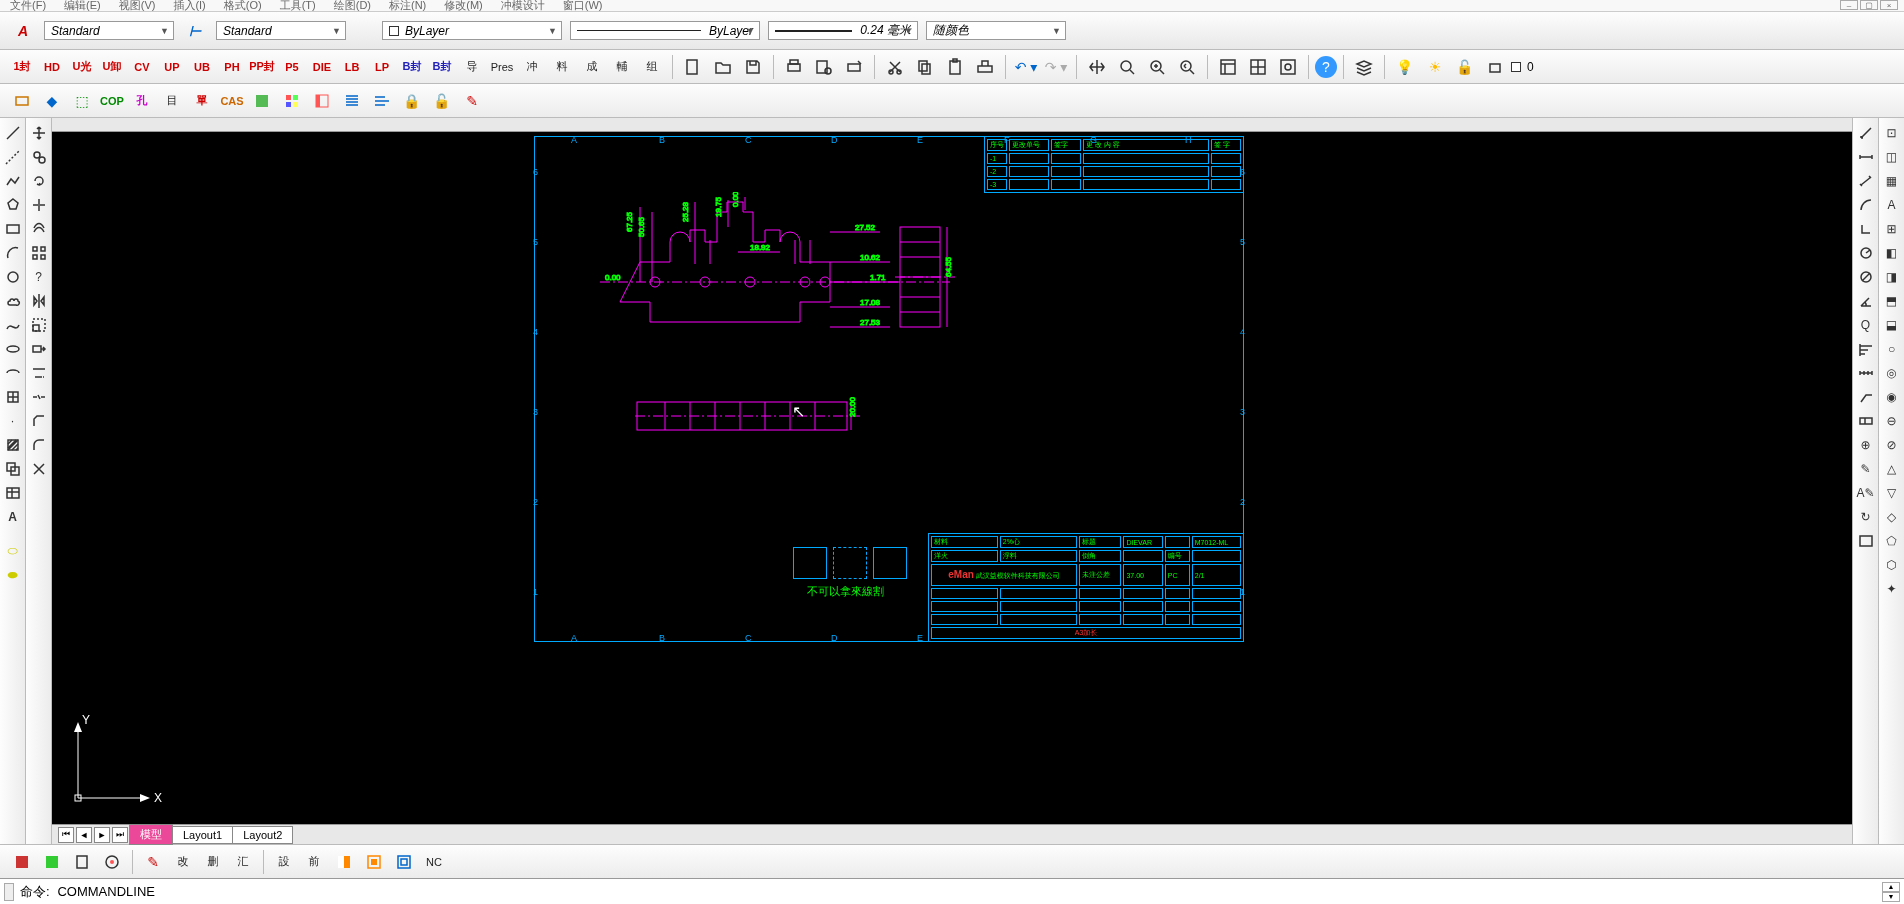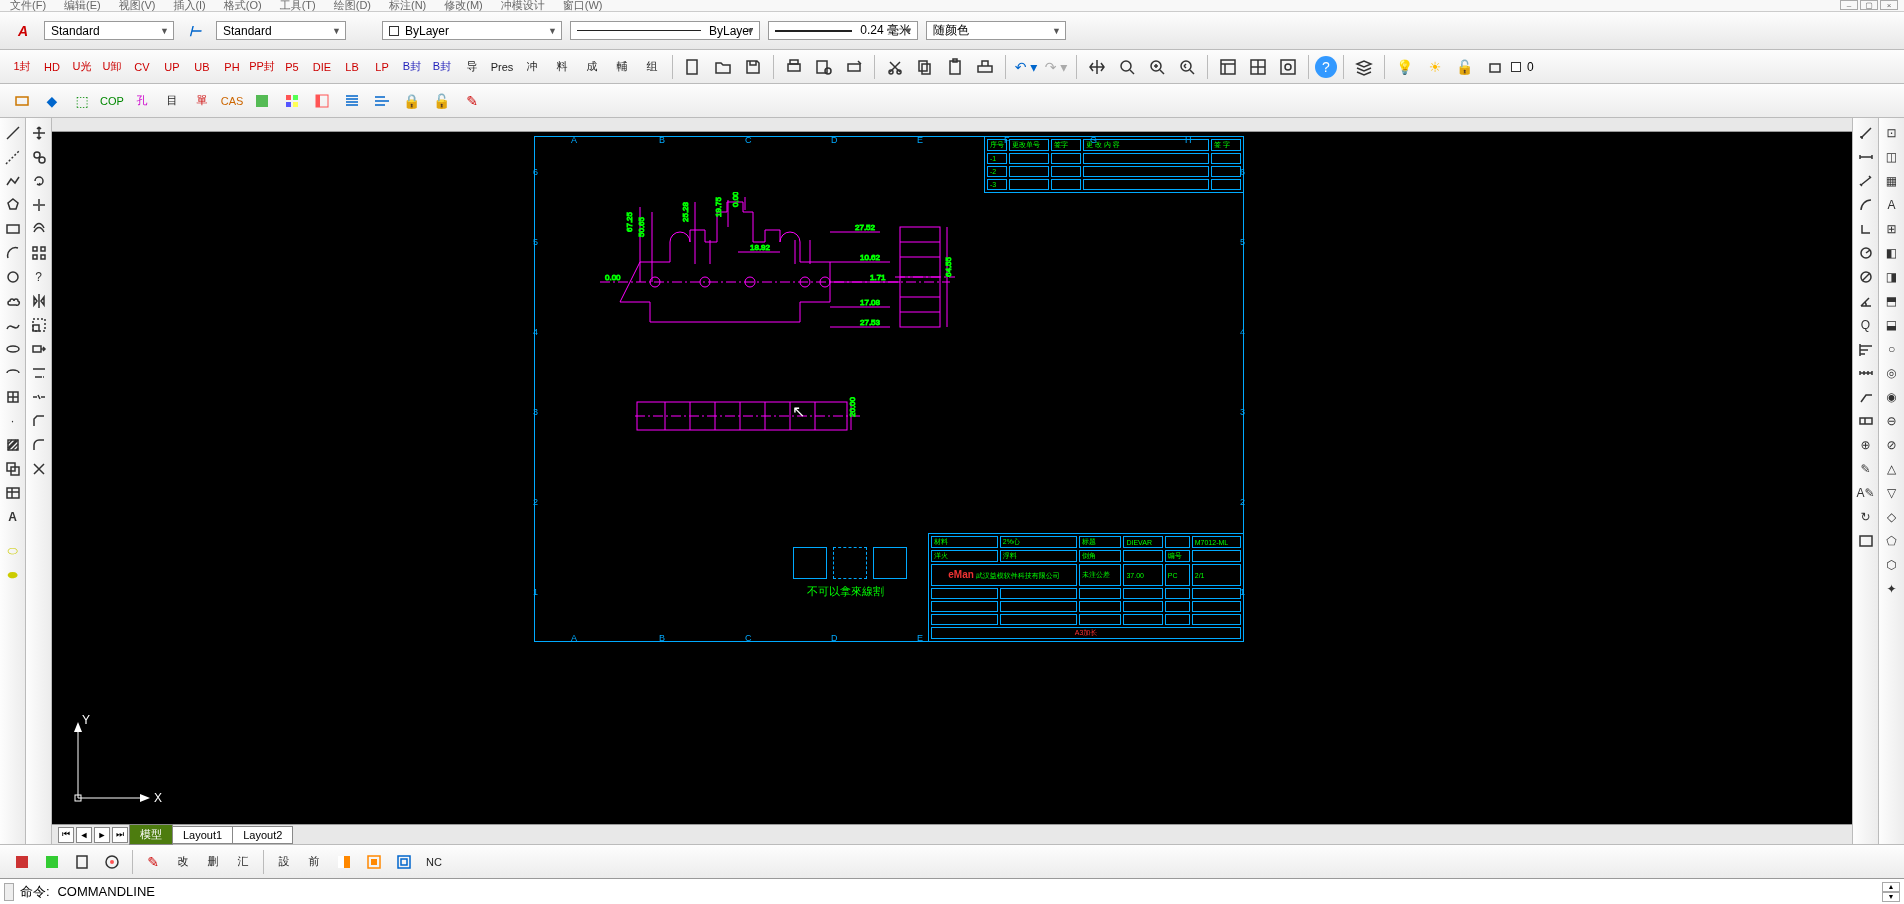--- a/index.html
+++ b/index.html
@@ -6,27 +6,27 @@
 body { width:1904px; height:904px; background:#f0f0f0; overflow:hidden; display:flex; flex-direction:column; }
 
 
 .menubar { height:12px; background:#f8f8f8; border-bottom:1px solid #ccc; display:flex; align-items:center; padding:0 10px; gap:18px; font-size:11px; color:#666; position:relative; }
 .menubar .item { cursor:pointer; }
 .window-btns { position:absolute; right:6px; top:0; display:flex; gap:2px; }
 .window-btns span { width:18px; height:10px; border:1px solid #aaa; font-size:8px; display:flex; align-items:center; justify-content:center; }
 
 
 .style-row { height:38px; background:linear-gradient(#fdfdfd,#e8e8e8); border-bottom:1px solid #bbb; display:flex; align-items:center; padding:4px 10px; gap:8px; }
-.combo { background:#fff; border:1px solid #999; height:19px; display:flex; align-items:center; padding:0 6px; font-size:12px; position:relative; }
+.combo { background:#fff; border:1px solid #999; height:19px; display:flex; align-items:center; padding:0 6px; font-size:12px; position:relative;font-style:italic; }
 .combo .arrow { position:absolute; right:4px; font-size:9px; color:#555; }
 .style-icon { width:26px; height:26px; display:flex; align-items:center; justify-content:center; font-style:italic; font-weight:bold; color:#c00; font-size:14px; }
 
 
 .lbl-row { height:34px; background:linear-gradient(#fdfdfd,#ececec); border-bottom:1px solid #bbb; display:flex; align-items:center; padding:2px 8px; gap:2px; }
-.lbl-btn { width:28px; height:28px; display:flex; align-items:center; justify-content:center; font-size:11px; font-weight:normal; color:#c00; cursor:pointer; border:1px solid transparent; }
+.lbl-btn { width:28px; height:28px; display:flex; align-items:center; justify-content:center; font-size:11px; font-weight:bold; color:#c00; cursor:pointer; border:1px solid transparent; }
 .lbl-btn.bl { color:#22b; }
 .lbl-btn.bk { color:#222; font-weight:normal; }
 .sep { width:1px; height:24px; background:#bbb; margin:0 4px; }
 .icon-btn { width:28px; height:28px; display:flex; align-items:center; justify-content:center; cursor:pointer; border:1px solid transparent; color:#444; font-size:14px; }
 .icon-btn svg { width:18px; height:18px; }
 
 
 .main { flex:1; display:flex; min-height:0; }
 .vtoolbar { width:26px; background:linear-gradient(90deg,#fdfdfd,#ececec); border-right:1px solid #bbb; display:flex; flex-direction:column; align-items:center; padding-top:4px; gap:2px; }
 .vtoolbar.r { border-right:none; border-left:1px solid #bbb; }
@@ -65,21 +65,21 @@
 .ucs line { stroke:#fff; stroke-width:1; }
 .ucs text { fill:#fff; font-size:12px; }
 .ucs polygon { fill:#fff; }
 
 .cursor { position:absolute; left:740px; top:270px; color:#fff; font-size:16px; pointer-events:none; }
 
 
 .modeltabs { height:20px; background:#e8e8e8; border-top:1px solid #999; display:flex; align-items:center; padding-left:6px; font-size:11px; }
 .navbtn { width:16px; height:16px; border:1px solid #888; margin-right:2px; display:flex; align-items:center; justify-content:center; font-size:9px; background:#fff; cursor:pointer; }
 .tab { padding:2px 10px; border:1px solid #888; background:#fff; margin-left:-1px; cursor:pointer; }
-.tab.active { background:#4d7c0f; color:#fff; }
+.tab.active { background:#ec4899; color:#fff; }
 
 
 .bottombar { height:34px; background:linear-gradient(#fdfdfd,#ececec); border-top:1px solid #bbb; display:flex; align-items:center; padding:2px 8px; gap:2px; }
 
 
 .cmdline { height:26px; background:#fff; border-top:1px solid #999; display:flex; align-items:center; padding:0 4px; font-size:13px; font-family:"Courier New",monospace; }
 .cmdhandle { width:10px; height:18px; border:1px solid #aaa; background:#eee; margin-right:6px; }
 .cmd-scroll { margin-left:auto; width:18px; display:flex; flex-direction:column; }
 .cmd-scroll span { height:10px; border:1px solid #aaa; font-size:7px; text-align:center; line-height:8px; }
 

